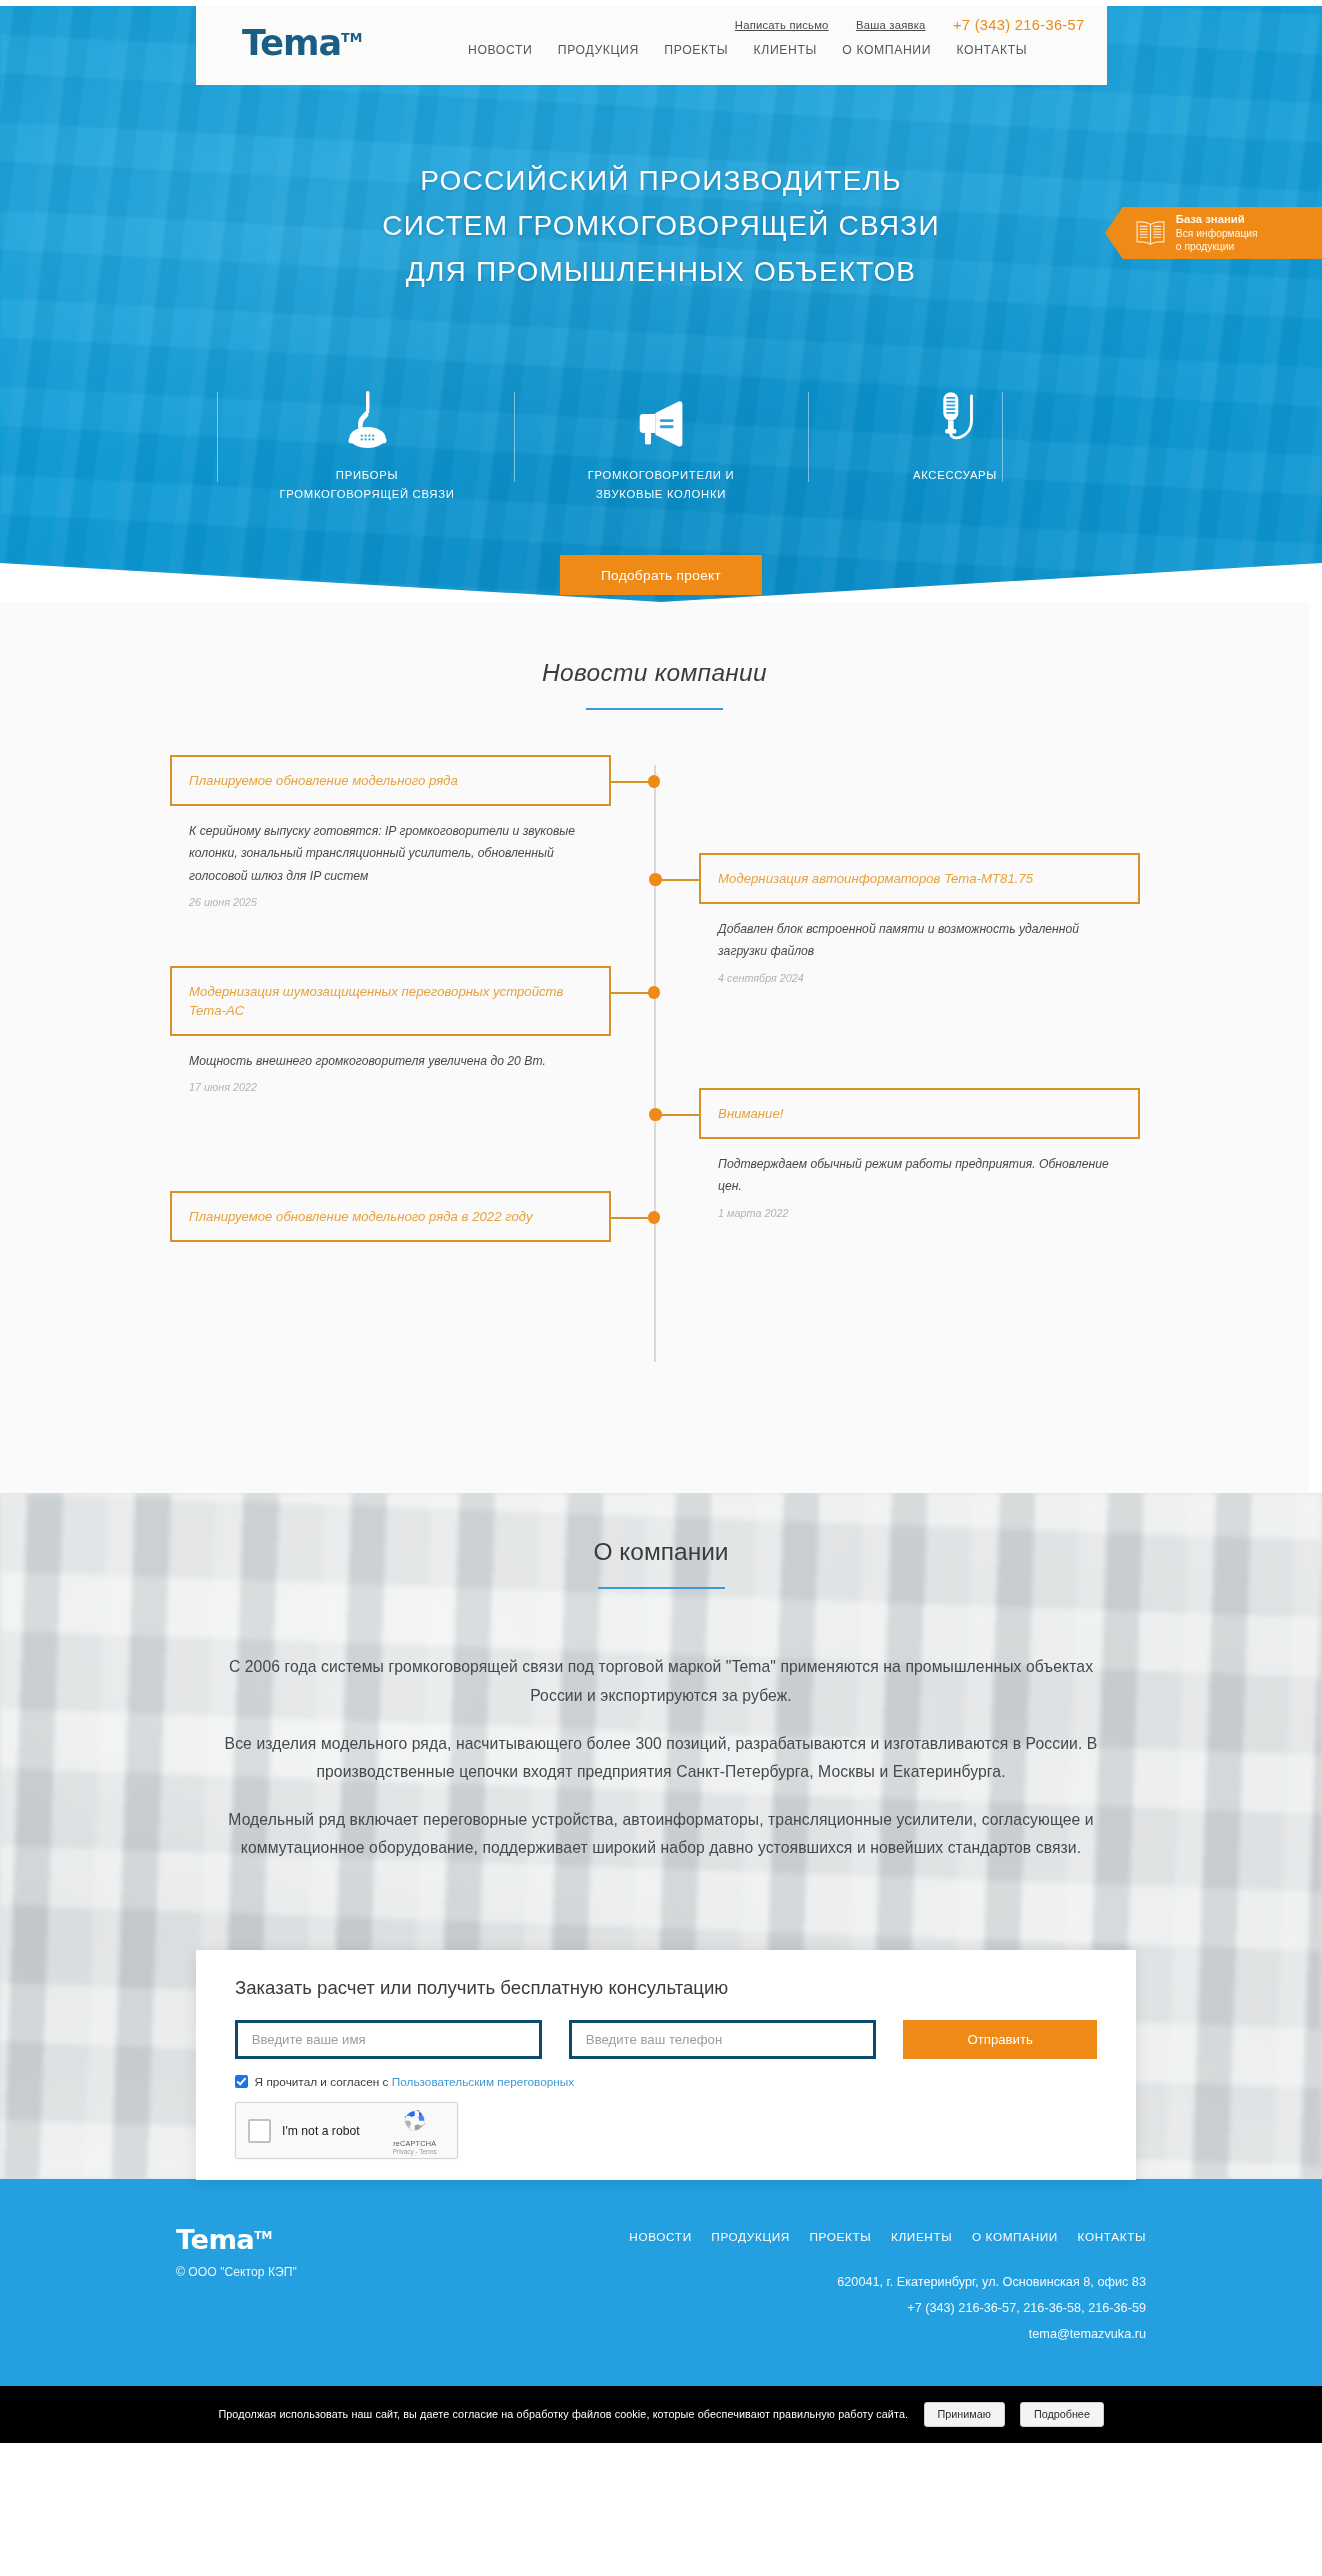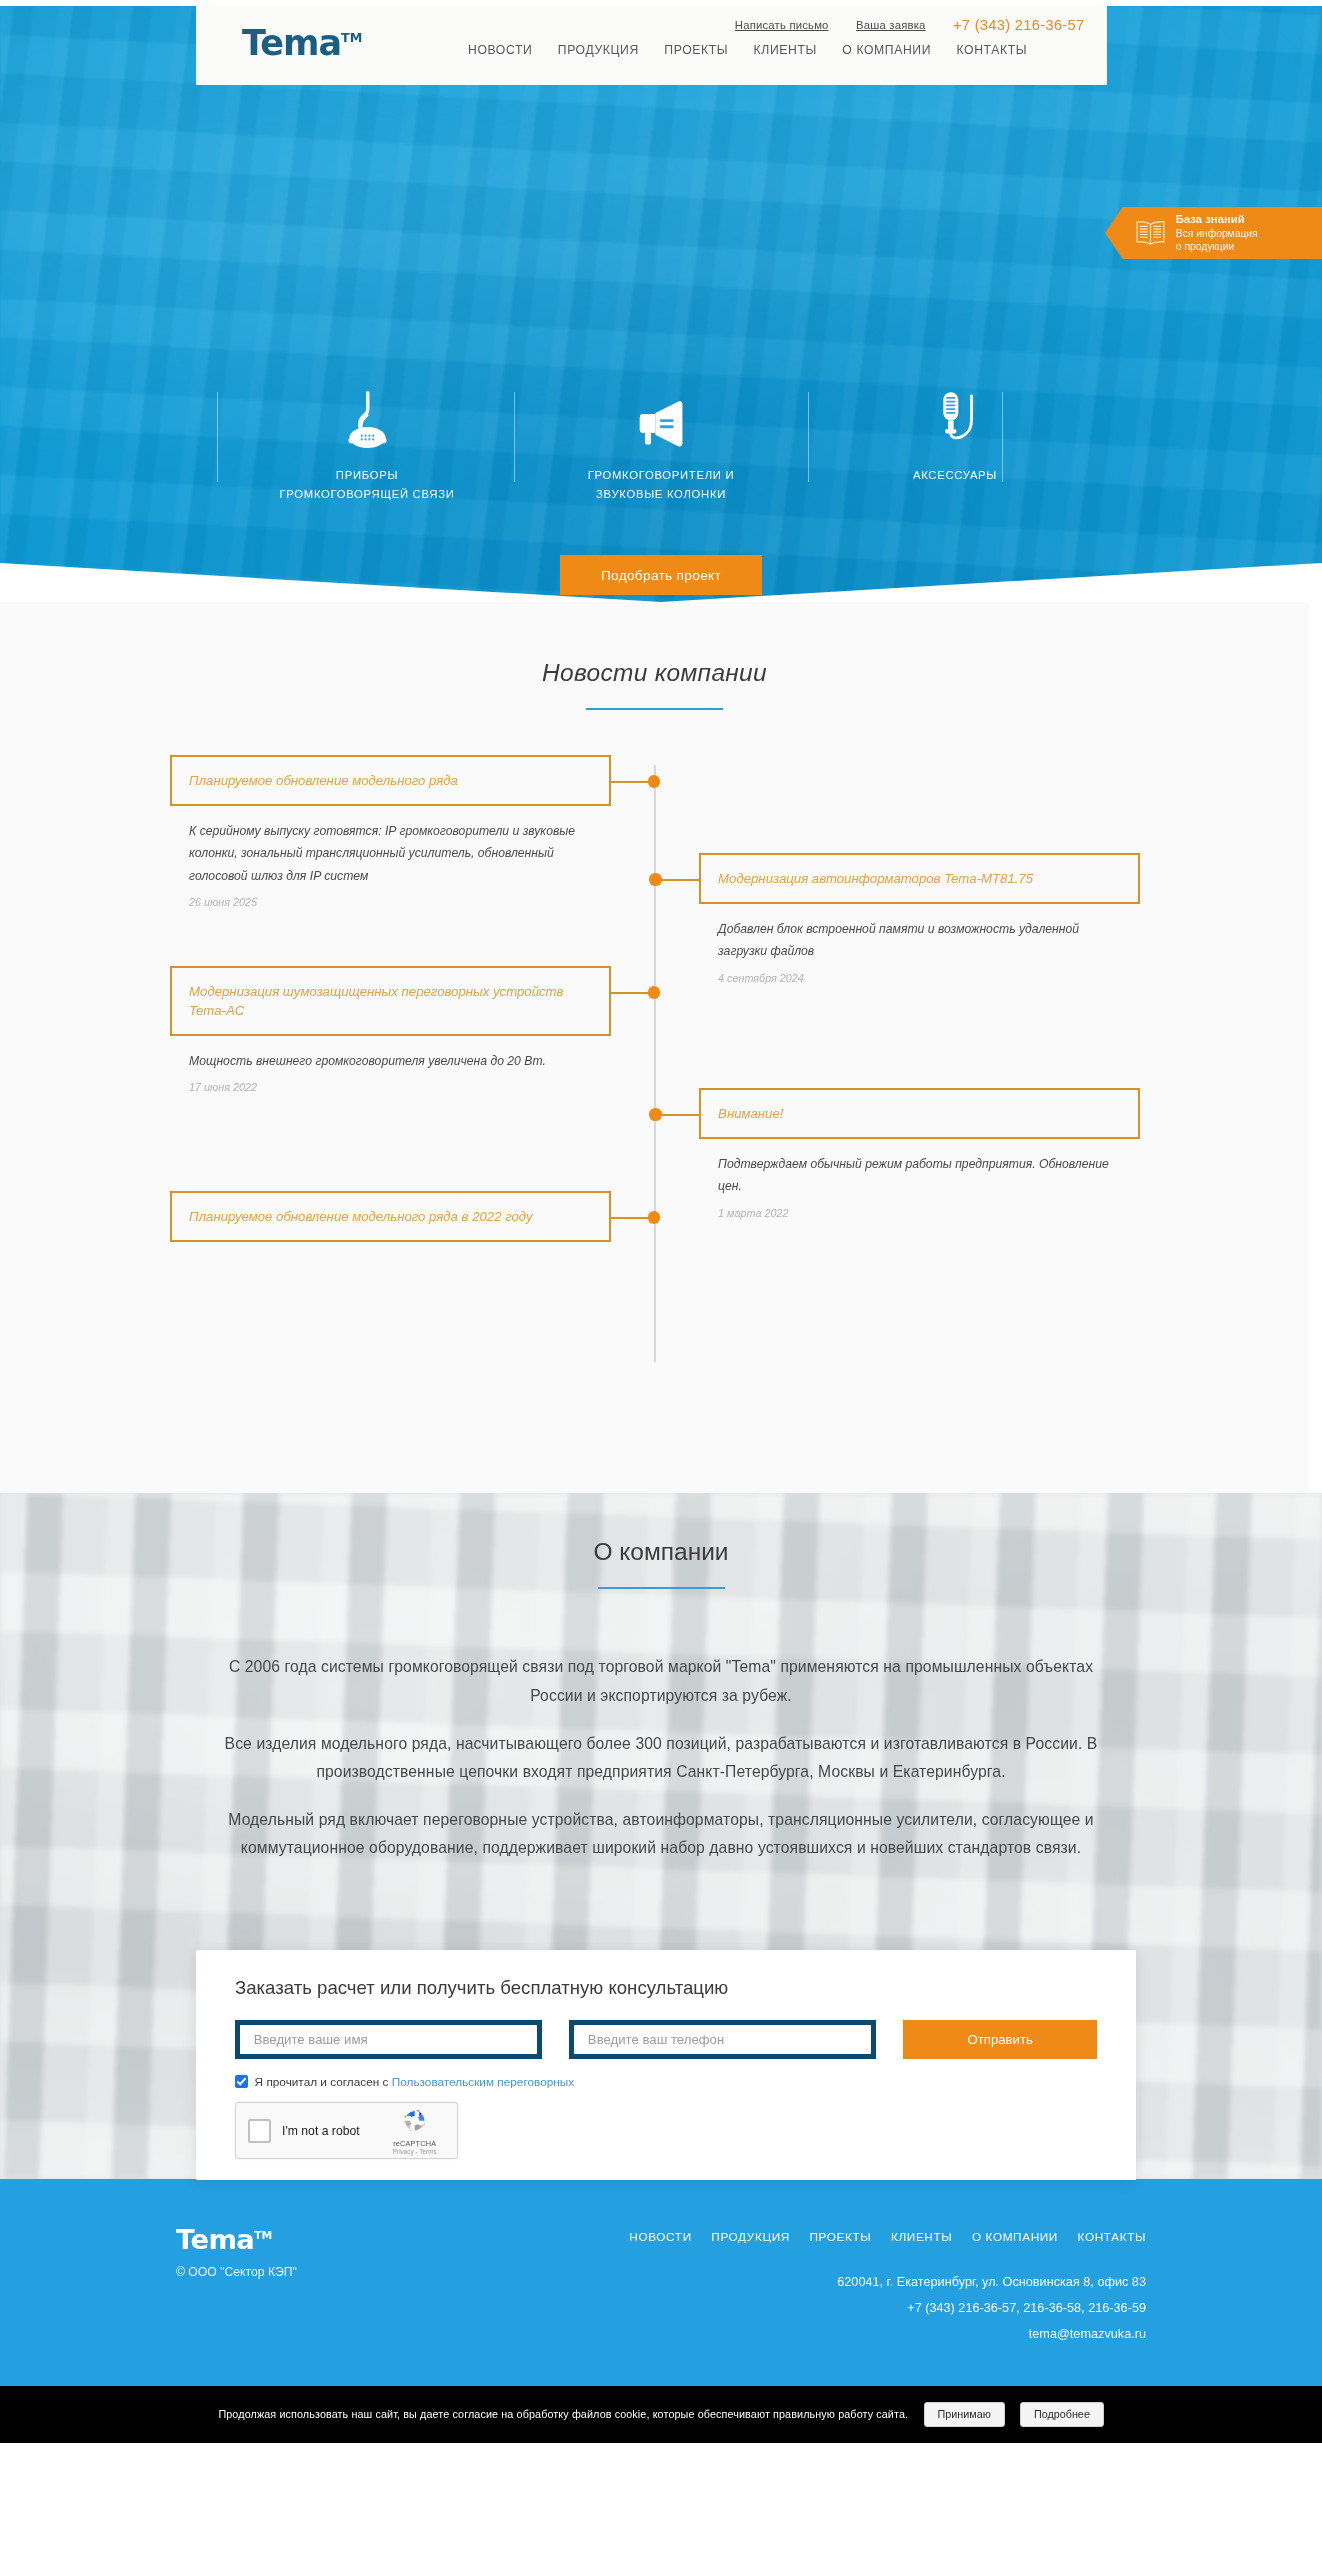--- a/index.html
+++ b/index.html
@@ -203,21 +203,21 @@
   
   .form-card {
     position: absolute; left: 196px; top: 1944px; z-index: 20;
     width: 940px; height: 230px; background: #ffffff;
     box-shadow: 0 2px 13.7px rgba(0,0,0,0.10);
     padding: 27.4px 39px 0 39px;
   }
   .form-title { font-size: 18.6px; color: #3b3b3b; font-weight: 400; }
   .form-row { display: flex; gap: 27.4px; align-items: stretch; margin-top: 20.6px; }
   .f-input {
-    width: 310px; height: 39px; border: 5px solid #0c4a6e; background: #fff;
+    width: 310px; height: 39px; border: 3px solid #0c4a6e; background: #fff;
     padding: 0 13.7px; font-size: 13.2px; color: #333; font-family: inherit;
   }
   .f-input::placeholder { color: #9c9c9c; }
   .f-submit {
     width: 196px; height: 39px; background: #ef8a17; color: #fff; border: none;
     font-size: 13.2px; cursor: pointer; font-family: inherit;
   }
   .agree-row { display: flex; align-items: center; gap: 6.9px; margin-top: 15.7px; }
   .agree-box {
     width: 12.7px; height: 12.7px; background: #1a73e8; border-radius: 2px;
@@ -292,20 +292,25 @@
       <nav class="mainnav">
         <a>НОВОСТИ</a>
         <a>ПРОДУКЦИЯ</a>
         <a>ПРОЕКТЫ</a>
         <a>КЛИЕНТЫ</a>
         <a>О КОМПАНИИ</a>
         <a>КОНТАКТЫ</a>
       </nav>
     </div>
 
+    <div class="hero-head">
+      <div>РОССИЙСКИЙ ПРОИЗВОДИТЕЛЬ</div>
+      <div>СИСТЕМ ГРОМКОГОВОРЯЩЕЙ СВЯЗИ</div>
+      <div>ДЛЯ ПРОМЫШЛЕННЫХ ОБЪЕКТОВ</div>
+    </div>
 
     <div class="kb-badge">
       <span class="kb-icon">
         <svg viewBox="0 0 34 28" width="33" height="27.4" fill="none" stroke="#ffe8cd" stroke-width="1.2">
           <path d="M17 5.5C14.5 3.6 11.6 2.8 8 2.8H3.2v20.6H8c3.6 0 6.5.8 9 2.6"></path>
           <path d="M17 5.5c2.5-1.9 5.4-2.7 9-2.7h4.8v20.6H26c-3.6 0-6.5.8-9 2.6"></path>
           <path d="M17 5.5v20.5"></path>
           <path d="M6 7.5h8M6 10.3h8M6 13.1h8M6 15.9h8M6 18.7h8"></path>
           <path d="M20 7.5h8M20 10.3h8M20 13.1h8M20 15.9h8M20 18.7h8"></path>
         </svg>

